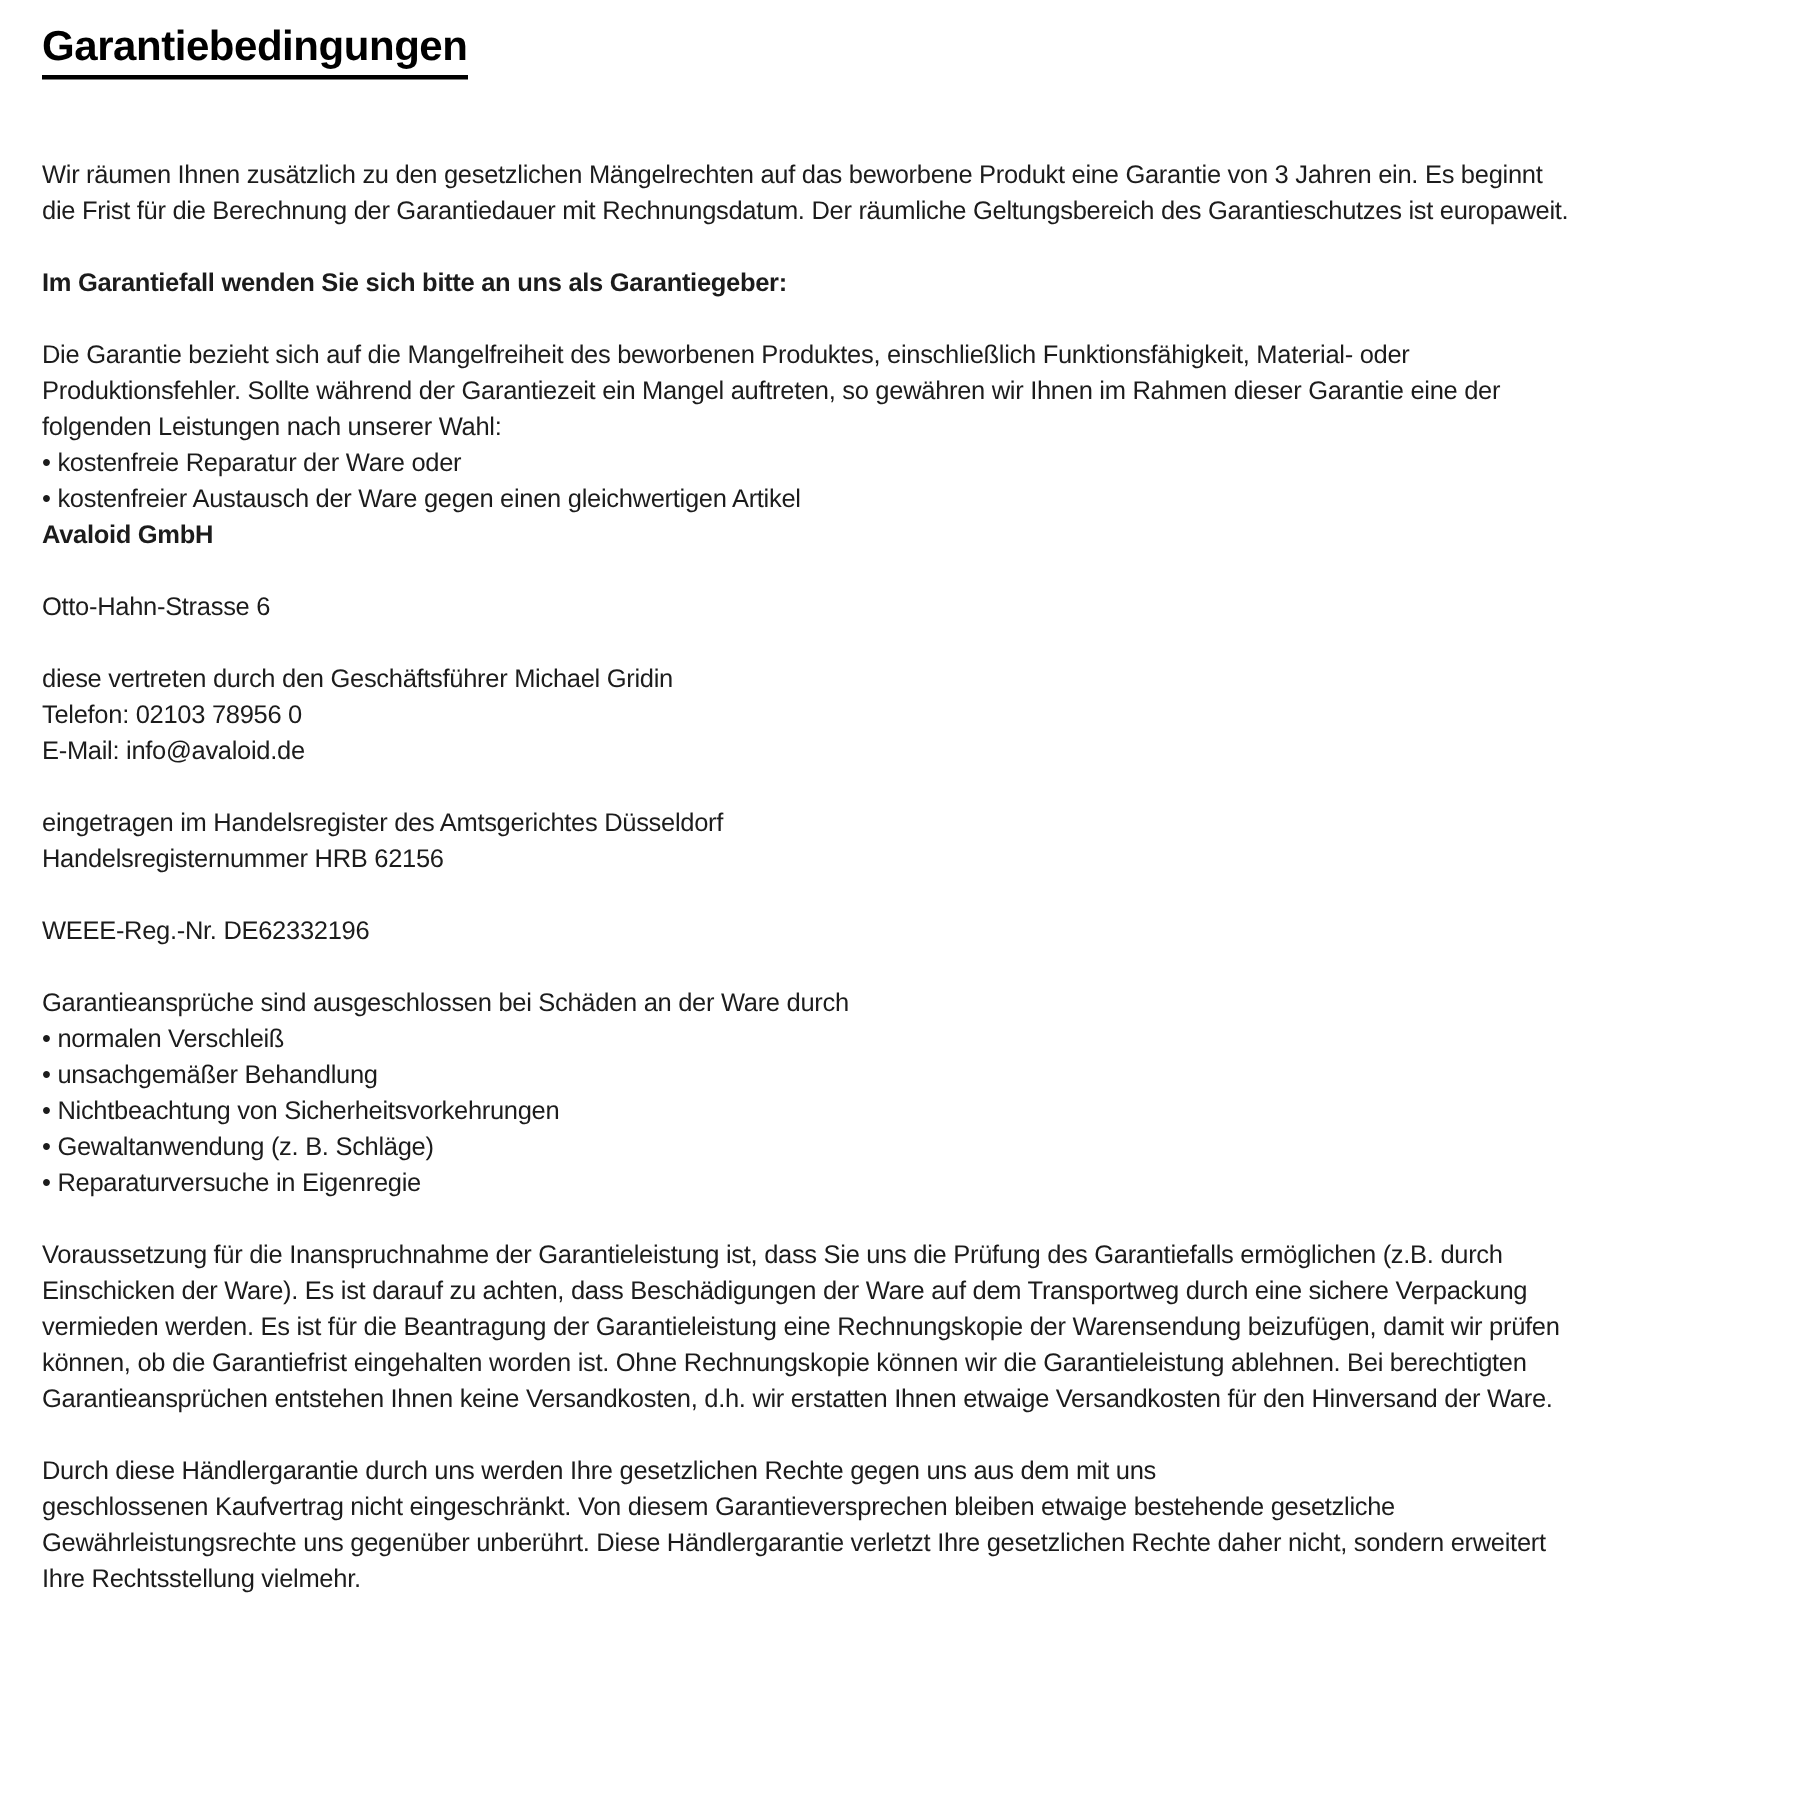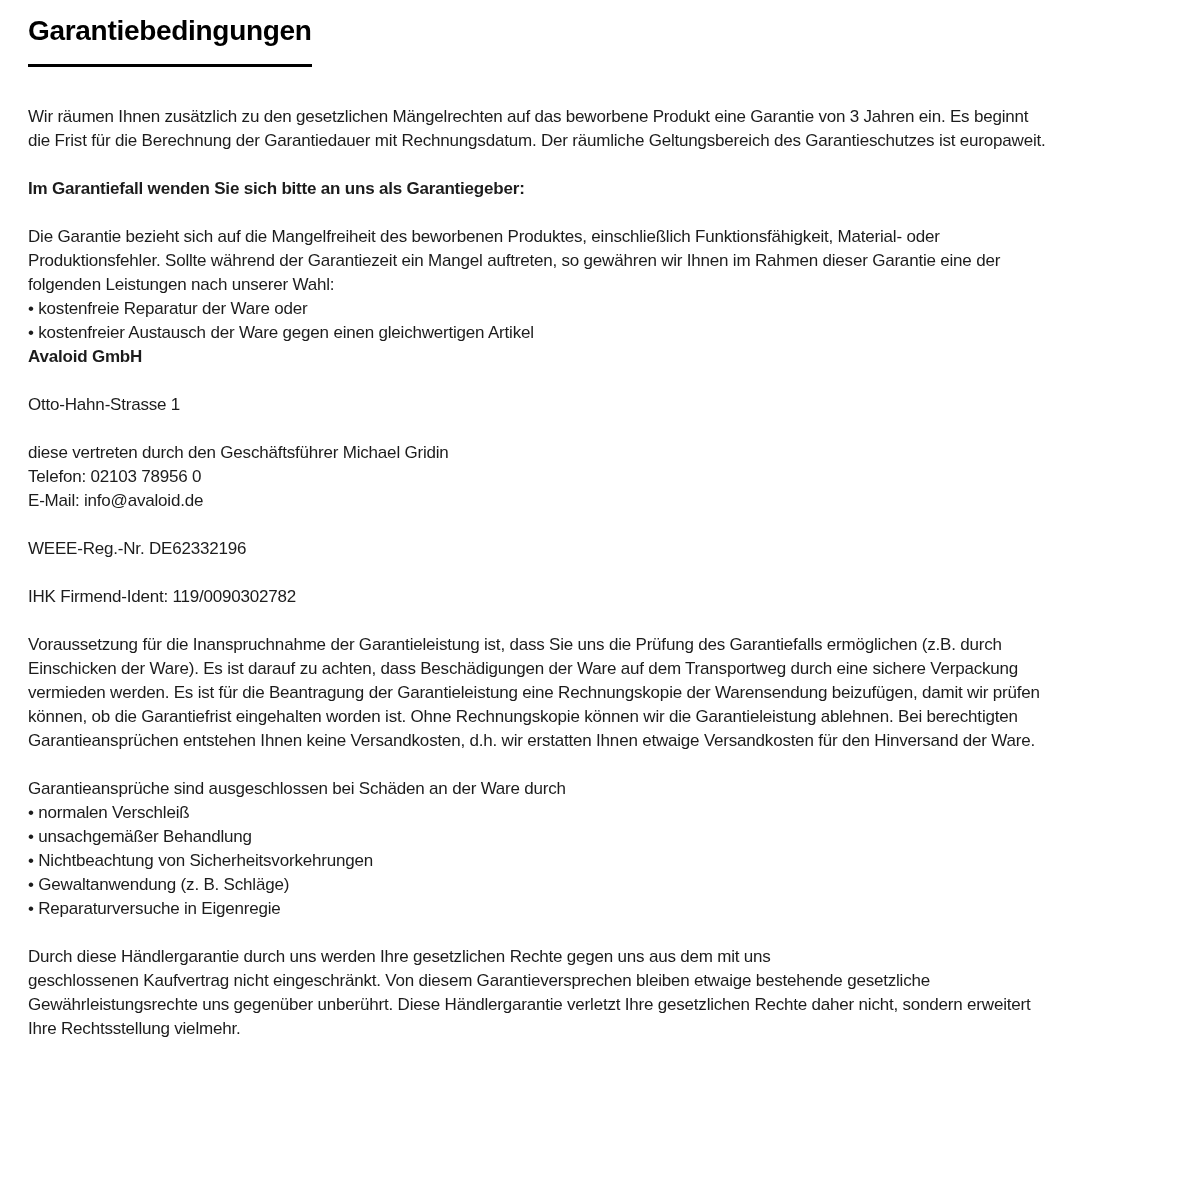--- a/index.html
+++ b/index.html
@@ -26,21 +26,21 @@
     margin: 0;
     font-size: 28px;
     line-height: 34px;
     font-weight: bold;
     color: #000000;
     letter-spacing: -0.3px;
   }
   .doc-title .title-text {
     display: inline-block;
     border-bottom: 3px solid #000000;
-    padding-bottom: 16px;
+    padding-bottom: 2px;
   }
   .logo {
     position: absolute;
     top: -2px;
     right: -3px;
     width: 162px;
     height: 58px;
   }
   .logo svg {
     display: block;
@@ -86,36 +86,37 @@
   <main class="doc-body">
     <p class="block">Wir räumen Ihnen zusätzlich zu den gesetzlichen Mängelrechten auf das beworbene Produkt eine Garantie von 3 Jahren ein. Es beginnt
 die Frist für die Berechnung der Garantiedauer mit Rechnungsdatum. Der räumliche Geltungsbereich des Garantieschutzes ist europaweit.</p>
     <p class="block bold">Im Garantiefall wenden Sie sich bitte an uns als Garantiegeber:</p>
     <p class="block">Die Garantie bezieht sich auf die Mangelfreiheit des beworbenen Produktes, einschließlich Funktionsfähigkeit, Material- oder
 Produktionsfehler. Sollte während der Garantiezeit ein Mangel auftreten, so gewähren wir Ihnen im Rahmen dieser Garantie eine der
 folgenden Leistungen nach unserer Wahl:
 • kostenfreie Reparatur der Ware oder
 • kostenfreier Austausch der Ware gegen einen gleichwertigen Artikel</p>
     <p class="block tight">Avaloid GmbH</p>
-    <p class="block">Otto-Hahn-Strasse 1</p>
+    <p class="block">Otto-Hahn-Strasse 6</p>
     <p class="block">diese vertreten durch den Geschäftsführer Michael Gridin
 Telefon: 02103 78956 0
 E-Mail: info@avaloid.de</p>
+    <p class="block">eingetragen im Handelsregister des Amtsgerichtes Düsseldorf
+Handelsregisternummer HRB 62156</p>
     <p class="block">WEEE-Reg.-Nr. DE62332196</p>
-    <p class="block">IHK Firmend-Ident: 119/0090302782</p>
-    <p class="block">Voraussetzung für die Inanspruchnahme der Garantieleistung ist, dass Sie uns die Prüfung des Garantiefalls ermöglichen (z.B. durch
-Einschicken der Ware). Es ist darauf zu achten, dass Beschädigungen der Ware auf dem Transportweg durch eine sichere Verpackung
-vermieden werden. Es ist für die Beantragung der Garantieleistung eine Rechnungskopie der Warensendung beizufügen, damit wir prüfen
-können, ob die Garantiefrist eingehalten worden ist. Ohne Rechnungskopie können wir die Garantieleistung ablehnen. Bei berechtigten
-Garantieansprüchen entstehen Ihnen keine Versandkosten, d.h. wir erstatten Ihnen etwaige Versandkosten für den Hinversand der Ware.</p>
     <p class="block">Garantieansprüche sind ausgeschlossen bei Schäden an der Ware durch
 • normalen Verschleiß
 • unsachgemäßer Behandlung
 • Nichtbeachtung von Sicherheitsvorkehrungen
 • Gewaltanwendung (z. B. Schläge)
 • Reparaturversuche in Eigenregie</p>
+    <p class="block">Voraussetzung für die Inanspruchnahme der Garantieleistung ist, dass Sie uns die Prüfung des Garantiefalls ermöglichen (z.B. durch
+Einschicken der Ware). Es ist darauf zu achten, dass Beschädigungen der Ware auf dem Transportweg durch eine sichere Verpackung
+vermieden werden. Es ist für die Beantragung der Garantieleistung eine Rechnungskopie der Warensendung beizufügen, damit wir prüfen
+können, ob die Garantiefrist eingehalten worden ist. Ohne Rechnungskopie können wir die Garantieleistung ablehnen. Bei berechtigten
+Garantieansprüchen entstehen Ihnen keine Versandkosten, d.h. wir erstatten Ihnen etwaige Versandkosten für den Hinversand der Ware.</p>
     <p class="block">Durch diese Händlergarantie durch uns werden Ihre gesetzlichen Rechte gegen uns aus dem mit uns
 geschlossenen Kaufvertrag nicht eingeschränkt. Von diesem Garantieversprechen bleiben etwaige bestehende gesetzliche
 Gewährleistungsrechte uns gegenüber unberührt. Diese Händlergarantie verletzt Ihre gesetzlichen Rechte daher nicht, sondern erweitert
 Ihre Rechtsstellung vielmehr.</p>
   </main>
 
 </div>
 
 </body></html>

